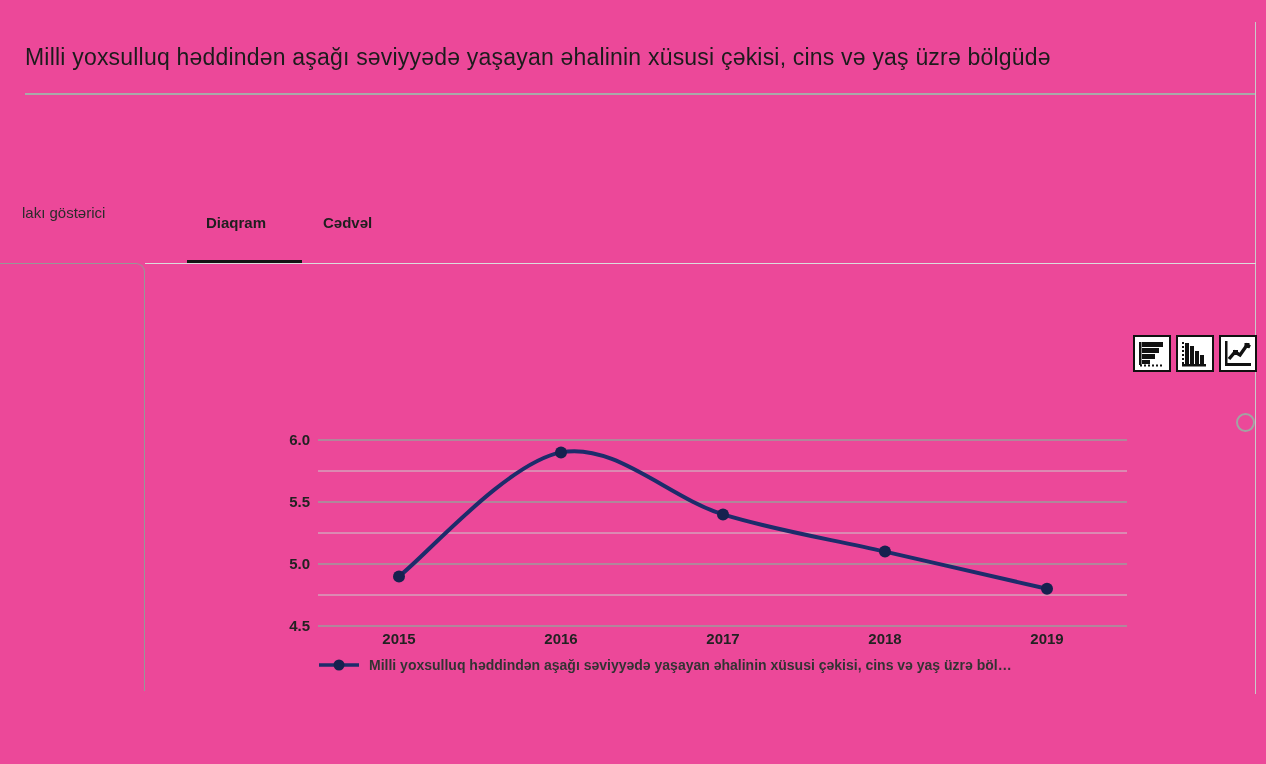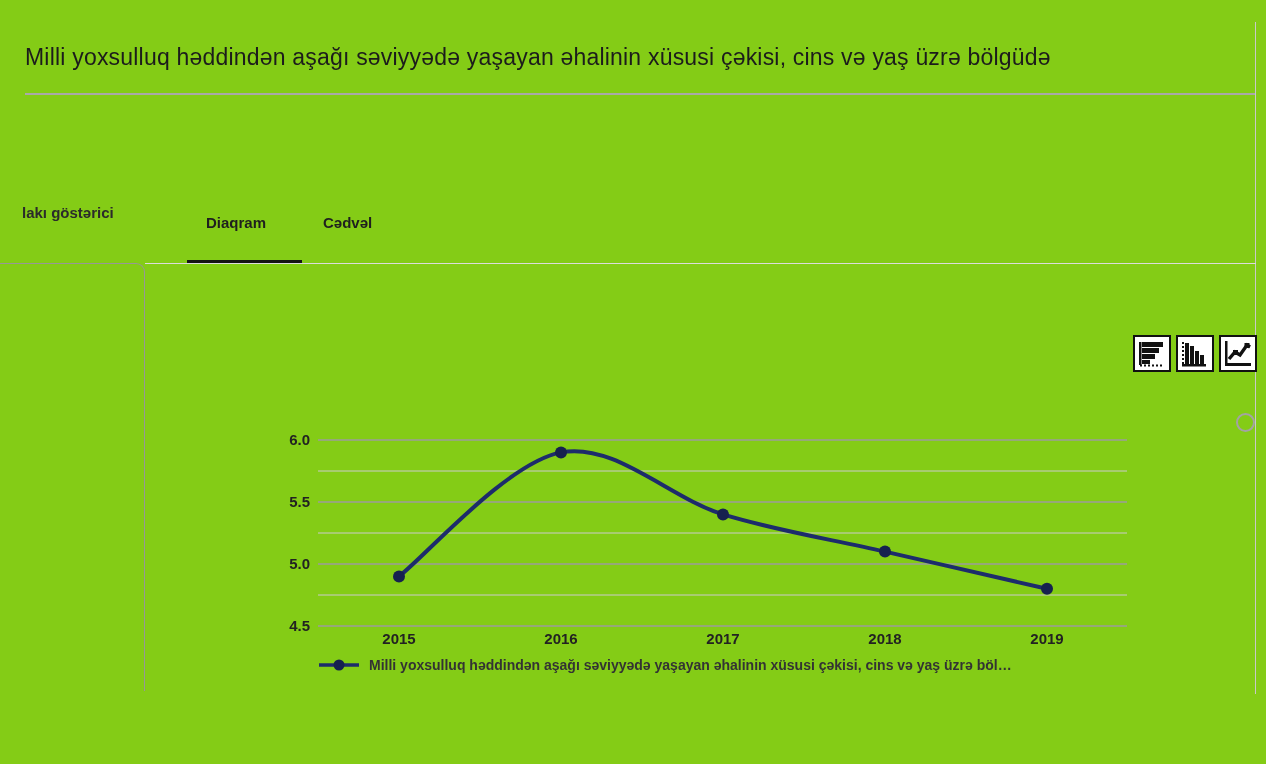--- a/index.html
+++ b/index.html
@@ -3,38 +3,38 @@
 <meta charset="utf-8">
 <style>
   html,body{margin:0;padding:0;}
   body{
     width:1266px;height:764px;
     background:#fbfbfb;
     font-family:"Liberation Sans", sans-serif;
     color:#222;
     overflow:hidden;
   }
-  #stage{position:relative;width:1266px;height:764px;background:#84cc16;}
+  #stage{position:relative;width:1266px;height:764px;background:#ec4899;}
 
   .page-title{
     position:absolute;left:25px;top:44px;width:1220px;
     font-size:23px;font-weight:400;color:#1c1c1c;letter-spacing:.2px;
     white-space:nowrap;
   }
   .title-divider{
     position:absolute;left:25px;top:93px;width:1231px;height:2px;
     background:#a9a9a9;
   }
   .page-right-border{
     position:absolute;left:1255px;top:22px;width:1px;height:672px;background:#c9c9c9;
   }
 
   .sidebar-label{
     position:absolute;left:22px;top:204px;
-    font-size:15px;font-weight:700;color:#2b2b2b;white-space:nowrap;
+    font-size:15px;font-weight:400;color:#2b2b2b;white-space:nowrap;
   }
   .sidebar-panel{
     position:absolute;left:-16px;top:263px;width:160px;height:427px;
     border-top:1px solid #979797;border-right:1px solid #979797;
     border-radius:0 9px 0 0;
     background:transparent;
   }
 
   .tabbar-underline{
     position:absolute;left:145px;top:263px;width:1111px;height:1px;background:#dcdcdc;

